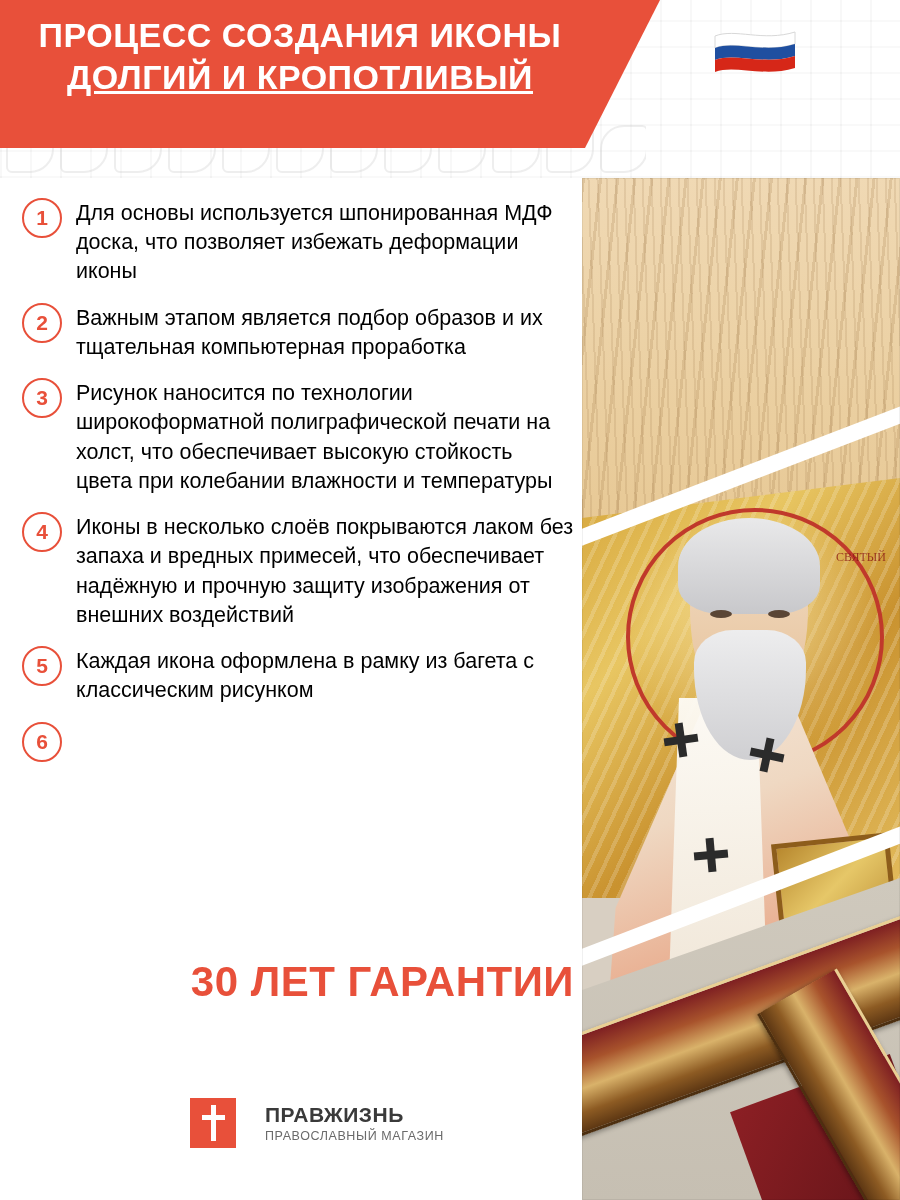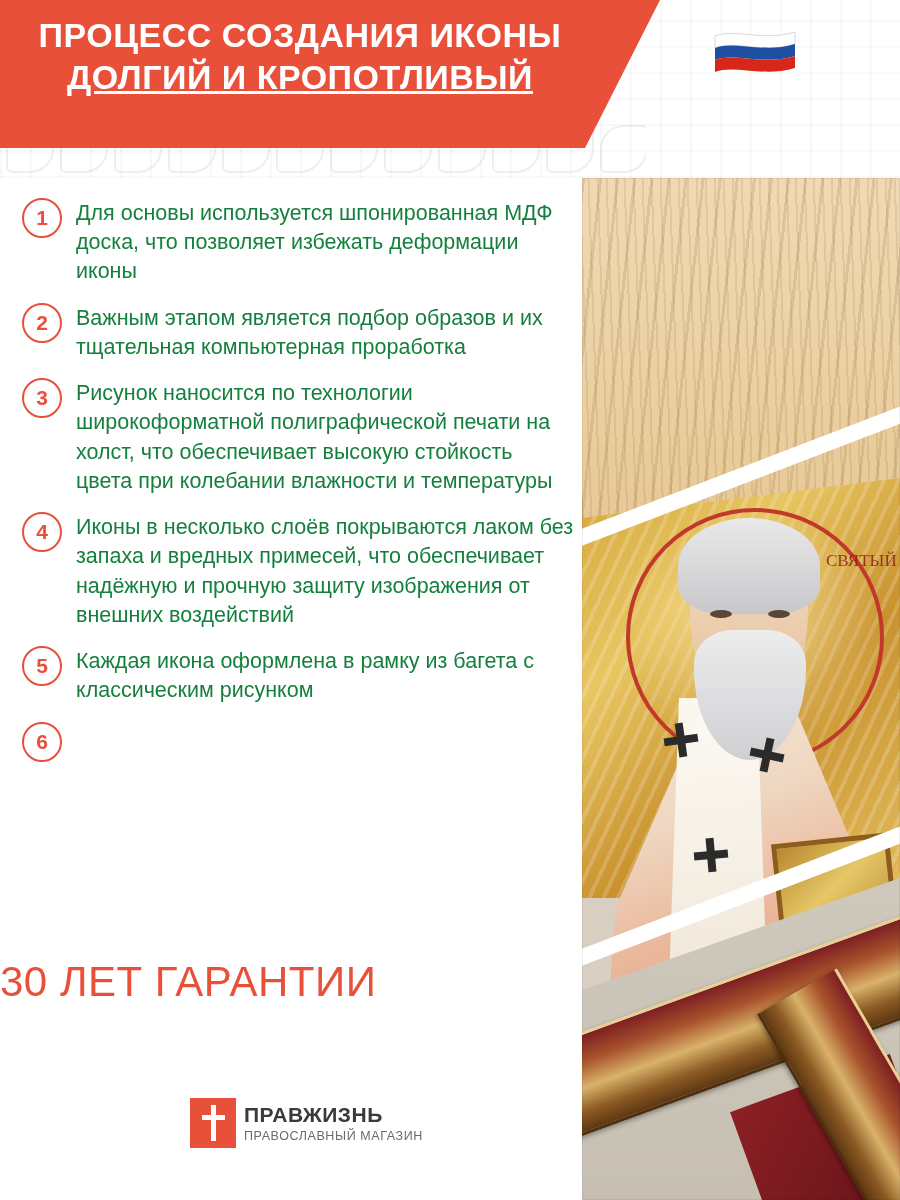--- a/index.html
+++ b/index.html
@@ -123,43 +123,43 @@
     font-weight: bold;
     display: flex;
     align-items: center;
     justify-content: center;
     box-sizing: border-box;
   }
   .txt {
     flex: 1 1 auto;
     font-size: 21.5px;
     line-height: 1.36;
-    color: #15803d;
+    color: #000000;
     padding-top: 3px;
   }
 
   .guarantee {
     position: absolute;
     left: 0; top: 958px;
     width: 574px;
-    text-align: left;
+    text-align: right;
     color: #e8503a;
-    font-weight: normal;
+    font-weight: bold;
     font-size: 42px;
     letter-spacing: 0.5px;
     text-transform: uppercase;
   }
 
   
   .logo {
     position: absolute;
     left: 190px; top: 1098px;
     display: flex;
     align-items: center;
-    gap: 8px;
+    gap: 29px;
     justify-content: flex-end;
   }
   .logo-mark {
     width: 46px; height: 50px;
     background: #e8503a;
     position: relative;
     flex: 0 0 auto;
   }
   .logo-mark:before {
     content: "";
@@ -298,21 +298,21 @@
     width: 70px; height: 86px;
     background: linear-gradient(160deg, #e7b588, #d89c6c);
     border-radius: 44% 44% 50% 50%;
     transform: rotate(-12deg);
   }
   .ph-text {
     position: absolute;
     right: 4px; top: 370px;
     width: 70px;
     color: #8e1f17;
-    font-size: 17px;
+    font-size: 12px;
     line-height: 1.5;
     text-align: center;
     opacity: .85;
     font-family: "Liberation Serif", serif;
   }
   .ph-frame {
     position: absolute;
     left: 0; top: 700px;
     width: 318px; height: 322px;
     background: linear-gradient(180deg, #cfc9bd 0%, #c6bfb2 100%);

